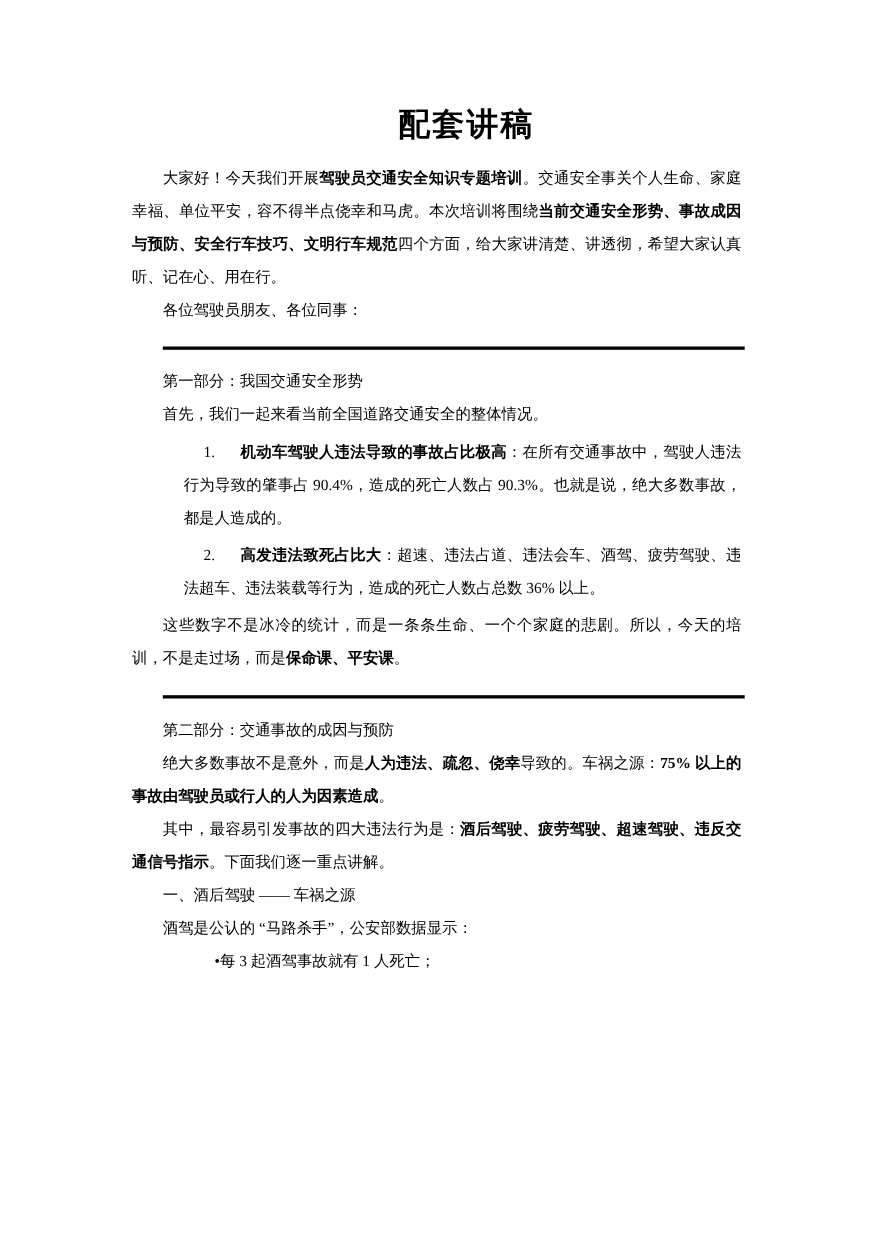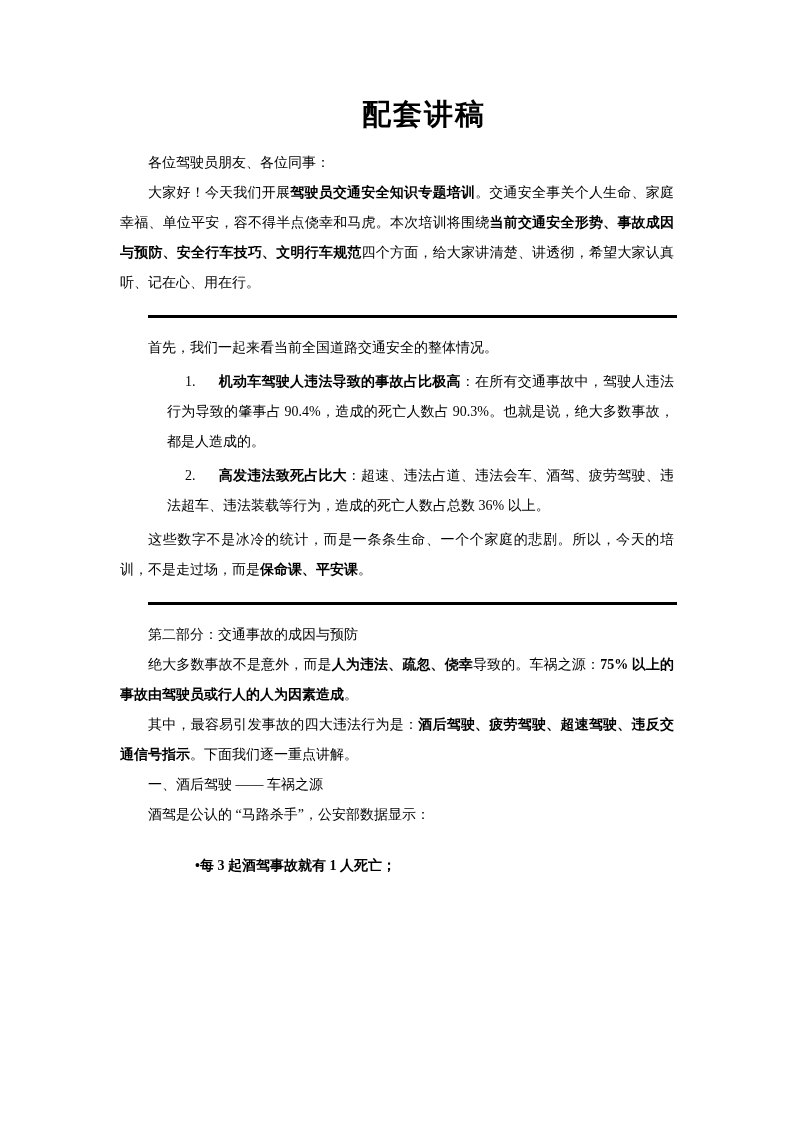--- a/index.html
+++ b/index.html
@@ -39,37 +39,37 @@
     margin: 17px -3px 15px 28px;  
   }
   .olitem {
     margin: 4px 0;
     padding-left: 47px;           
     text-indent: 18px;            
   }
   .olitem .num { display: inline; }
   .olitem .numgap { display: inline-block; width: 23px; }
   .bullet {
-    margin-top: 21px;
+    margin-top: 0;
     padding-left: 75px;
     text-indent: 0;
-    font-weight: bold;
   }
   .bullet .bm { display: inline; }
   .b { font-weight: bold; }
 </style>
 </head>
 <body>
 
 <div class="page">
   <h1 class="doc-title">配套讲稿</h1>
   <div class="doc-body" id="doc-body">
+      <div class="para"><span>大家好！今天我们开展</span><span class="b">驾驶员交通安全知识专题培训</span><span>。交通安全事关个人生命、家庭幸福、单位平安，容不得半点侥幸和马虎。本次培训将围绕</span><span class="b">当前交通安全形势、事故成因与预防、安全行车技巧、文明行车规范</span><span>四个方面，给大家讲清楚、讲透彻，希望大家认真听、记在心、用在行。</span></div>
       <div class="para"><span>各位驾驶员朋友、各位同事：</span></div>
-      <div class="para"><span>大家好！今天我们开展</span><span class="b">驾驶员交通安全知识专题培训</span><span>。交通安全事关个人生命、家庭幸福、单位平安，容不得半点侥幸和马虎。本次培训将围绕</span><span class="b">当前交通安全形势、事故成因与预防、安全行车技巧、文明行车规范</span><span>四个方面，给大家讲清楚、讲透彻，希望大家认真听、记在心、用在行。</span></div>
       <div class="rule"></div>
+      <div class="para"><span>第一部分：我国交通安全形势</span></div>
       <div class="para"><span>首先，我们一起来看当前全国道路交通安全的整体情况。</span></div>
       <div class="olitem"><span class="num">1.</span><span class="numgap"></span><span class="b">机动车驾驶人违法导致的事故占比极高</span><span>：在所有交通事故中，驾驶人违法行为导致的肇事占 90.4%，造成的死亡人数占 90.3%。也就是说，绝大多数事故，都是人造成的。</span></div>
       <div class="olitem"><span class="num">2.</span><span class="numgap"></span><span class="b">高发违法致死占比大</span><span>：超速、违法占道、违法会车、酒驾、疲劳驾驶、违法超车、违法装载等行为，造成的死亡人数占总数 36% 以上。</span></div>
       <div class="para"><span>这些数字不是冰冷的统计，而是一条条生命、一个个家庭的悲剧。所以，今天的培训，不是走过场，而是</span><span class="b">保命课、平安课</span><span>。</span></div>
       <div class="rule"></div>
       <div class="para"><span>第二部分：交通事故的成因与预防</span></div>
       <div class="para"><span>绝大多数事故不是意外，而是</span><span class="b">人为违法、疏忽、侥幸</span><span>导致的。车祸之源：</span><span class="b">75% 以上的事故由驾驶员或行人的人为因素造成</span><span>。</span></div>
       <div class="para"><span>其中，最容易引发事故的四大违法行为是：</span><span class="b">酒后驾驶、疲劳驾驶、超速驾驶、违反交通信号指示</span><span>。下面我们逐一重点讲解。</span></div>
       <div class="para"><span>一、酒后驾驶 —— 车祸之源</span></div>
       <div class="para"><span>酒驾是公认的 “马路杀手”，公安部数据显示：</span></div>

